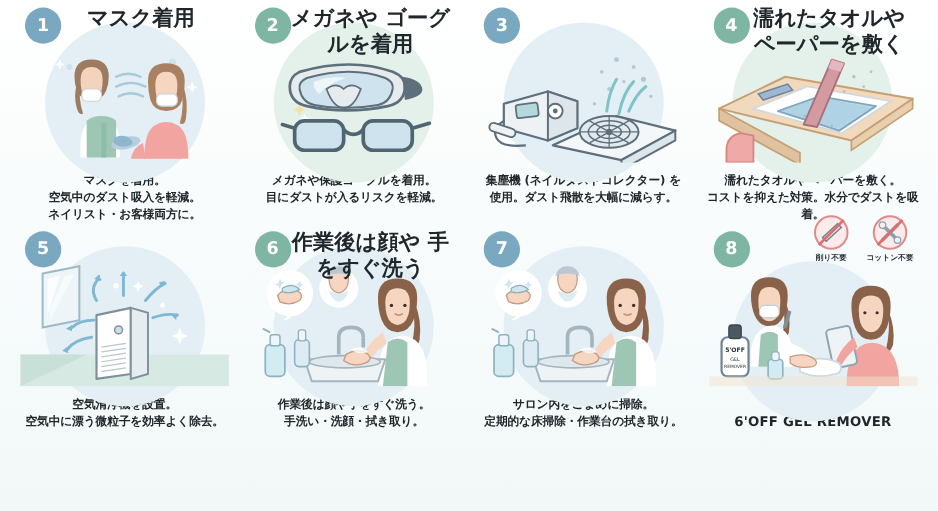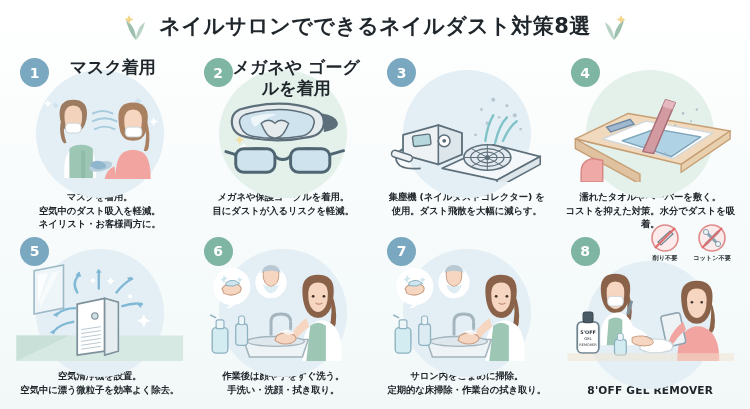--- a/index.html
+++ b/index.html
@@ -175,37 +175,20 @@
     color: #2b3338;
     margin-top: 1px;
     white-space: nowrap;
   }
 </style>
 </head>
 <body>
 
 <div class="page">
 
-  <div class="header">
-    <span class="leaf">
-      <svg viewBox="0 0 26 30">
-        <path d="M13 29 C13 20 9 13 3 9 C5 17 8 24 13 29 Z" fill="#9dbfae"></path>
-        <path d="M13 29 C13 22 16 15 22 11 C20 19 17 25 13 29 Z" fill="#b9d4c5"></path>
-        <path d="M6 4 l1.4 3.1 L10.5 8.5 l-3.1 1.4 L6 13 l-1.4-3.1 L1.5 8.5 l3.1-1.4z" fill="#f3d58b"></path>
-      </svg>
-    </span>
-    <div class="title">ネイルサロンでできるネイルダスト対策8選</div>
-    <span class="leaf">
-      <svg viewBox="0 0 26 30">
-        <path d="M13 29 C13 20 17 13 23 9 C21 17 18 24 13 29 Z" fill="#9dbfae"></path>
-        <path d="M13 29 C13 22 10 15 4 11 C6 19 9 25 13 29 Z" fill="#b9d4c5"></path>
-        <path d="M20 4 l1.4 3.1 L24.5 8.5 l-3.1 1.4 L20 13 l-1.4-3.1 L15.5 8.5 l3.1-1.4z" fill="#f3d58b"></path>
-      </svg>
-    </span>
-  </div>
 
   <div class="grid">
 
     <div class="card">
       <div class="card-head">
         <div class="badge blue">1</div>
         <div class="card-title">マスク着用</div>
       </div>
       <div class="illus-wrap">
         <div class="circle-bg blue"></div>
@@ -315,20 +298,22 @@
           </svg>
         </div>
       </div>
       <div class="caption">集塵機 (ネイルダストコレクター) を
 使用。ダスト飛散を大幅に減らす。</div>
     </div>
 
     <div class="card">
       <div class="card-head">
         <div class="badge green">4</div>
+        <div class="card-title">濡れたタオルや
+ペーパーを敷く</div>
       </div>
       <div class="illus-wrap">
         <div class="circle-bg green"></div>
         <div class="art">
           <svg viewBox="0 0 170 100">
 
             <path d="M8 56 l54-26 104 18 -50 34z" fill="#f0d9bc" stroke="#c79f74" stroke-width="1.6" stroke-linejoin="round"></path>
             <path d="M8 56 l0 10 66 36 0-10z" fill="#e0c2a0" stroke="#c79f74" stroke-width="1.4"></path>
             <path d="M166 48 l0 8 -50 34 0-8z" fill="#e8cfae" stroke="#c79f74" stroke-width="1.4"></path>
 
@@ -405,20 +390,22 @@
           </svg>
         </div>
       </div>
       <div class="caption">空気清浄機を設置。
 空気中に漂う微粒子を効率よく除去。</div>
     </div>
 
     <div class="card">
       <div class="card-head">
         <div class="badge green">6</div>
+        <div class="card-title">作業後は顔や
+手をすぐ洗う</div>
       </div>
       <div class="illus-wrap">
         <div class="circle-bg blue"></div>
         <div class="art">
           <svg viewBox="0 0 170 100">
 
             <circle cx="32" cy="24" r="19" fill="#ffffff"></circle>
             <path d="M36 40 q-4 7-10 6 q6-3 6-8z" fill="#ffffff"></path>
             <path d="M22 26 q6-8 16-4 q6 3 2 8 q-8 5-16 1z" fill="#f6d6c0" stroke="#c79b80" stroke-width="1.1"></path>
             <path d="M26 20 q8-5 14 1 q-6 4-14 2z" fill="#cfe6ee" stroke="#8ab0c0" stroke-width="1"></path>
@@ -575,19 +562,19 @@
             <text x="21" y="85" font-size="3.6" font-family="DejaVu Sans, sans-serif" fill="#2b3338" text-anchor="middle">REMOVER</text>
 
             <rect x="48" y="78" width="12" height="16" rx="3" fill="#d3ecf2" stroke="#8fb2c0" stroke-width="1.3"></rect>
             <rect x="51" y="72" width="6" height="7" rx="1.8" fill="#eef5f8" stroke="#8fb2c0" stroke-width="1"></rect>
 
             <path d="M0 92 l170 0 0 8 -170 0z" fill="#f1e3cf" opacity="0.5"></path>
           </svg>
         </div>
       </div>
       <div class="caption">
-        <div class="brandline">8'OFF GEL REMOVER</div>
+        <div class="brandline">6'OFF GEL REMOVER</div>
         
       </div>
     </div>
 
   </div>
 </div>
 
 </body></html>

